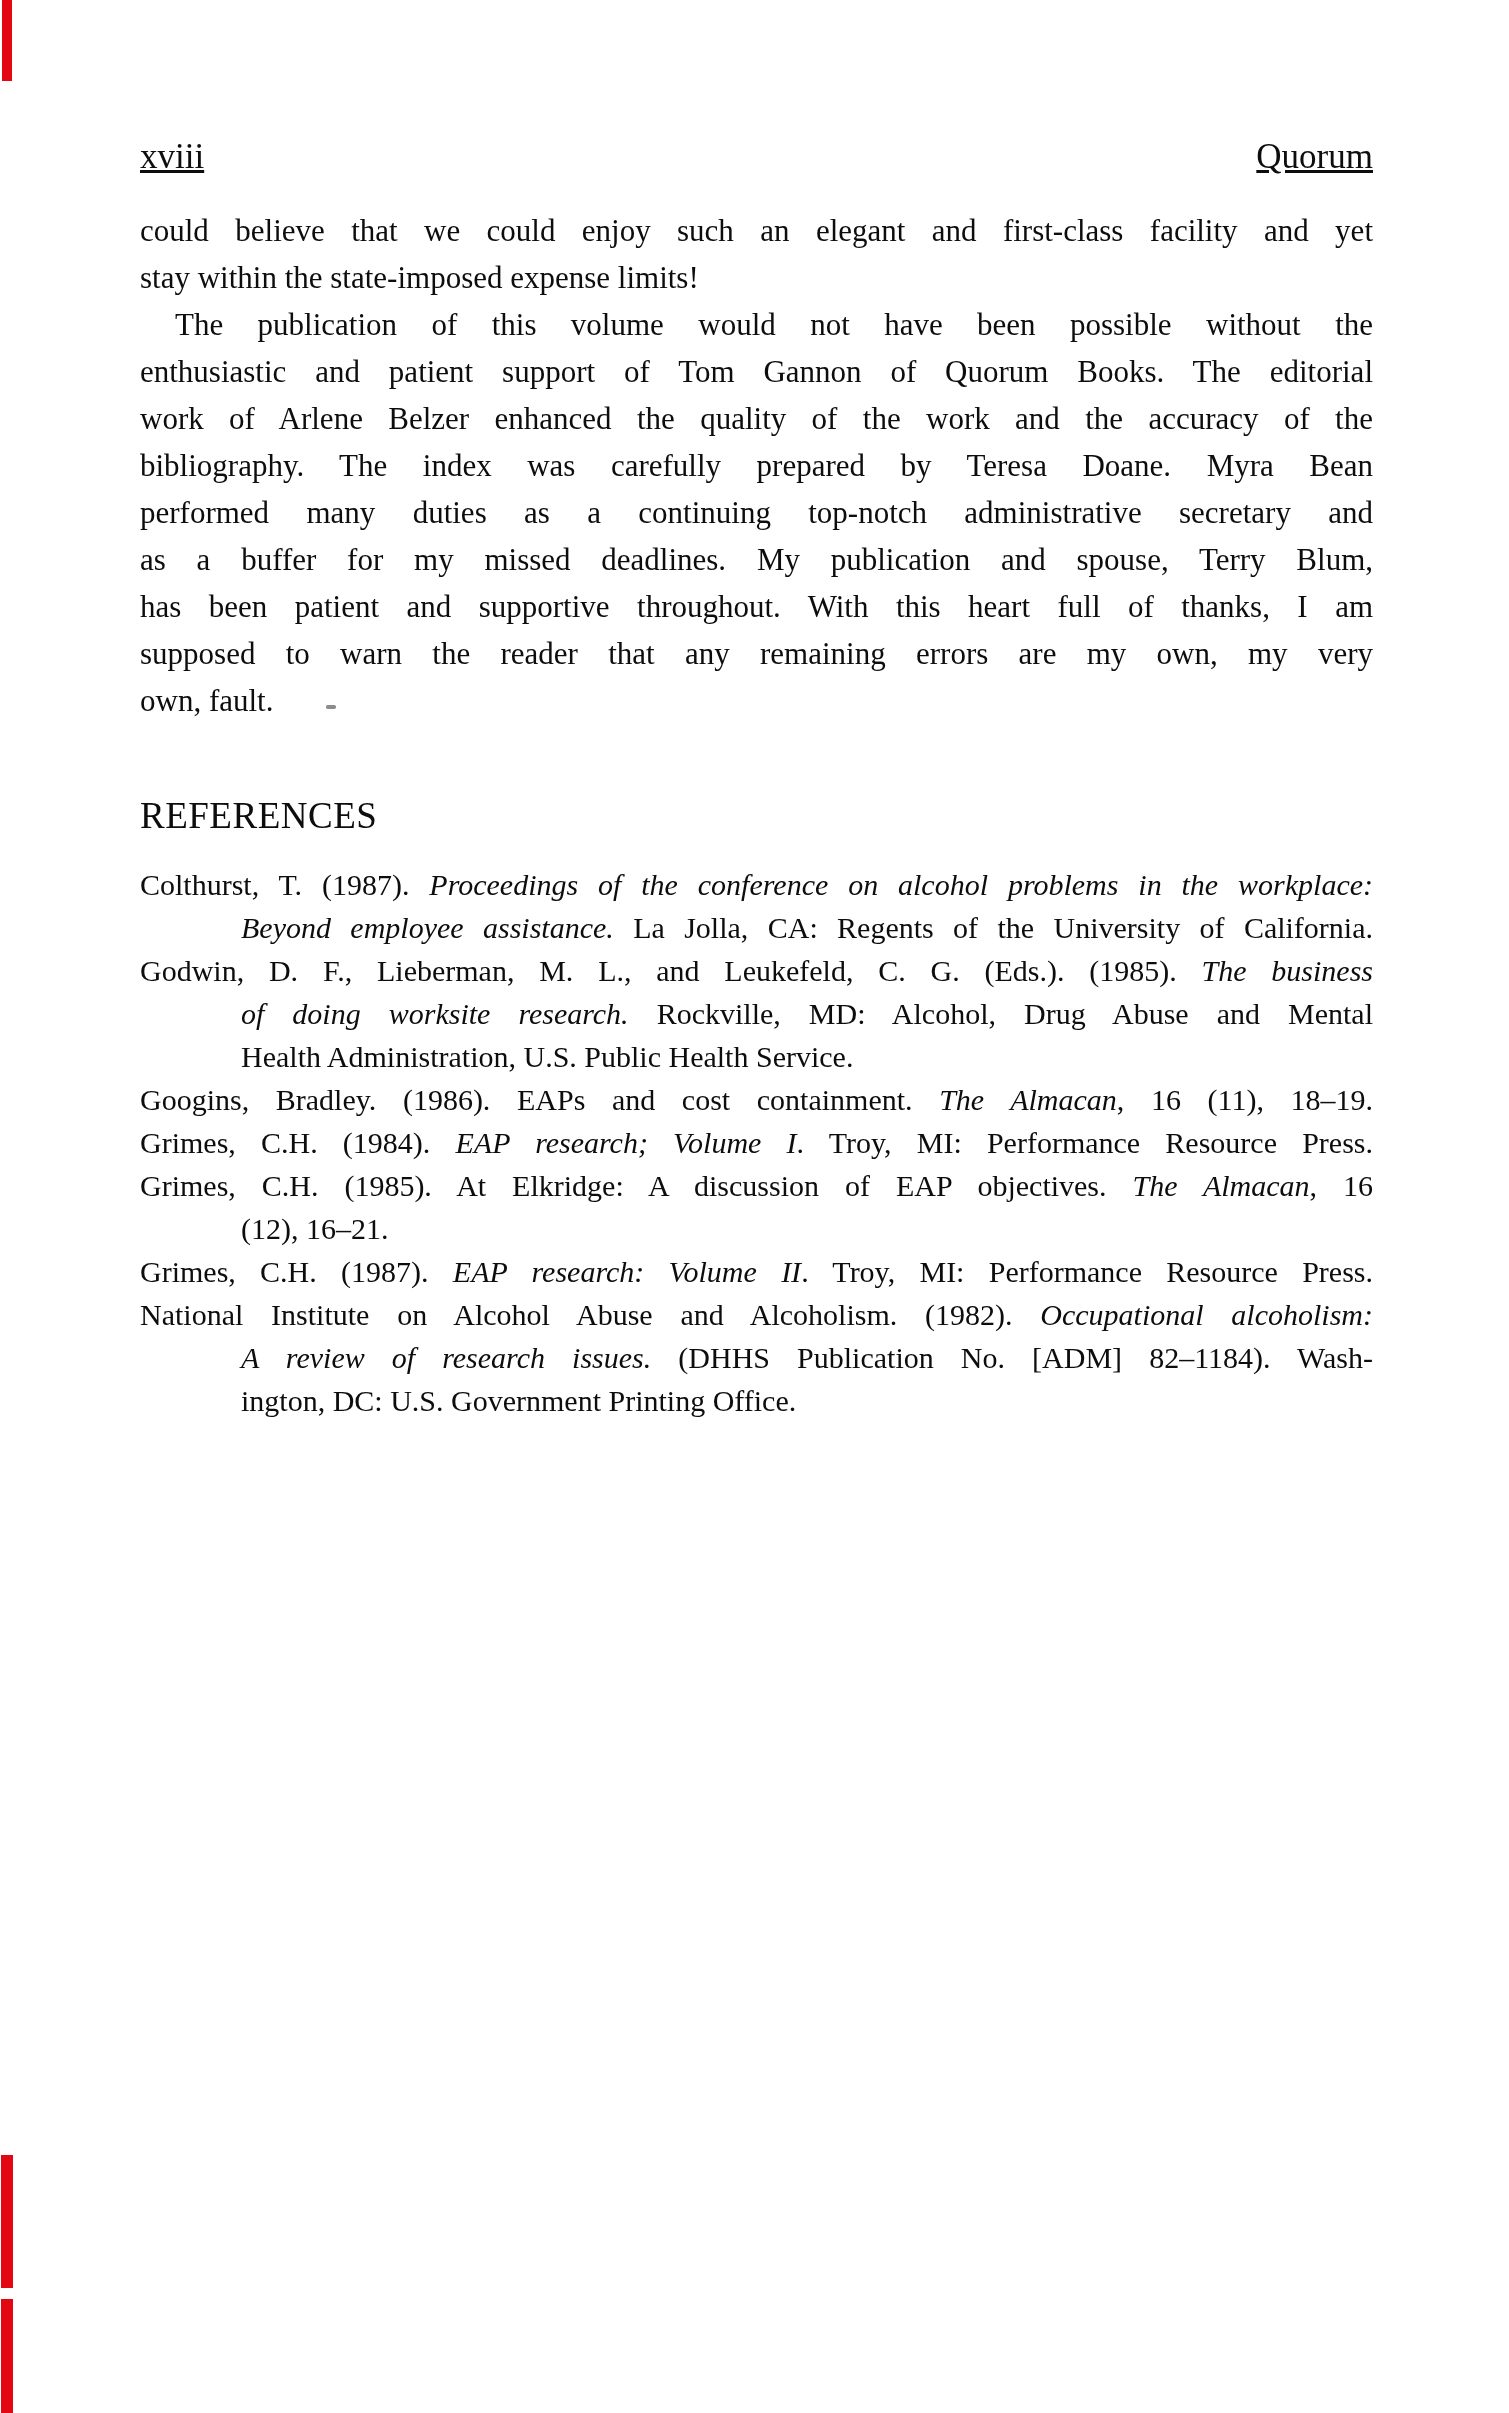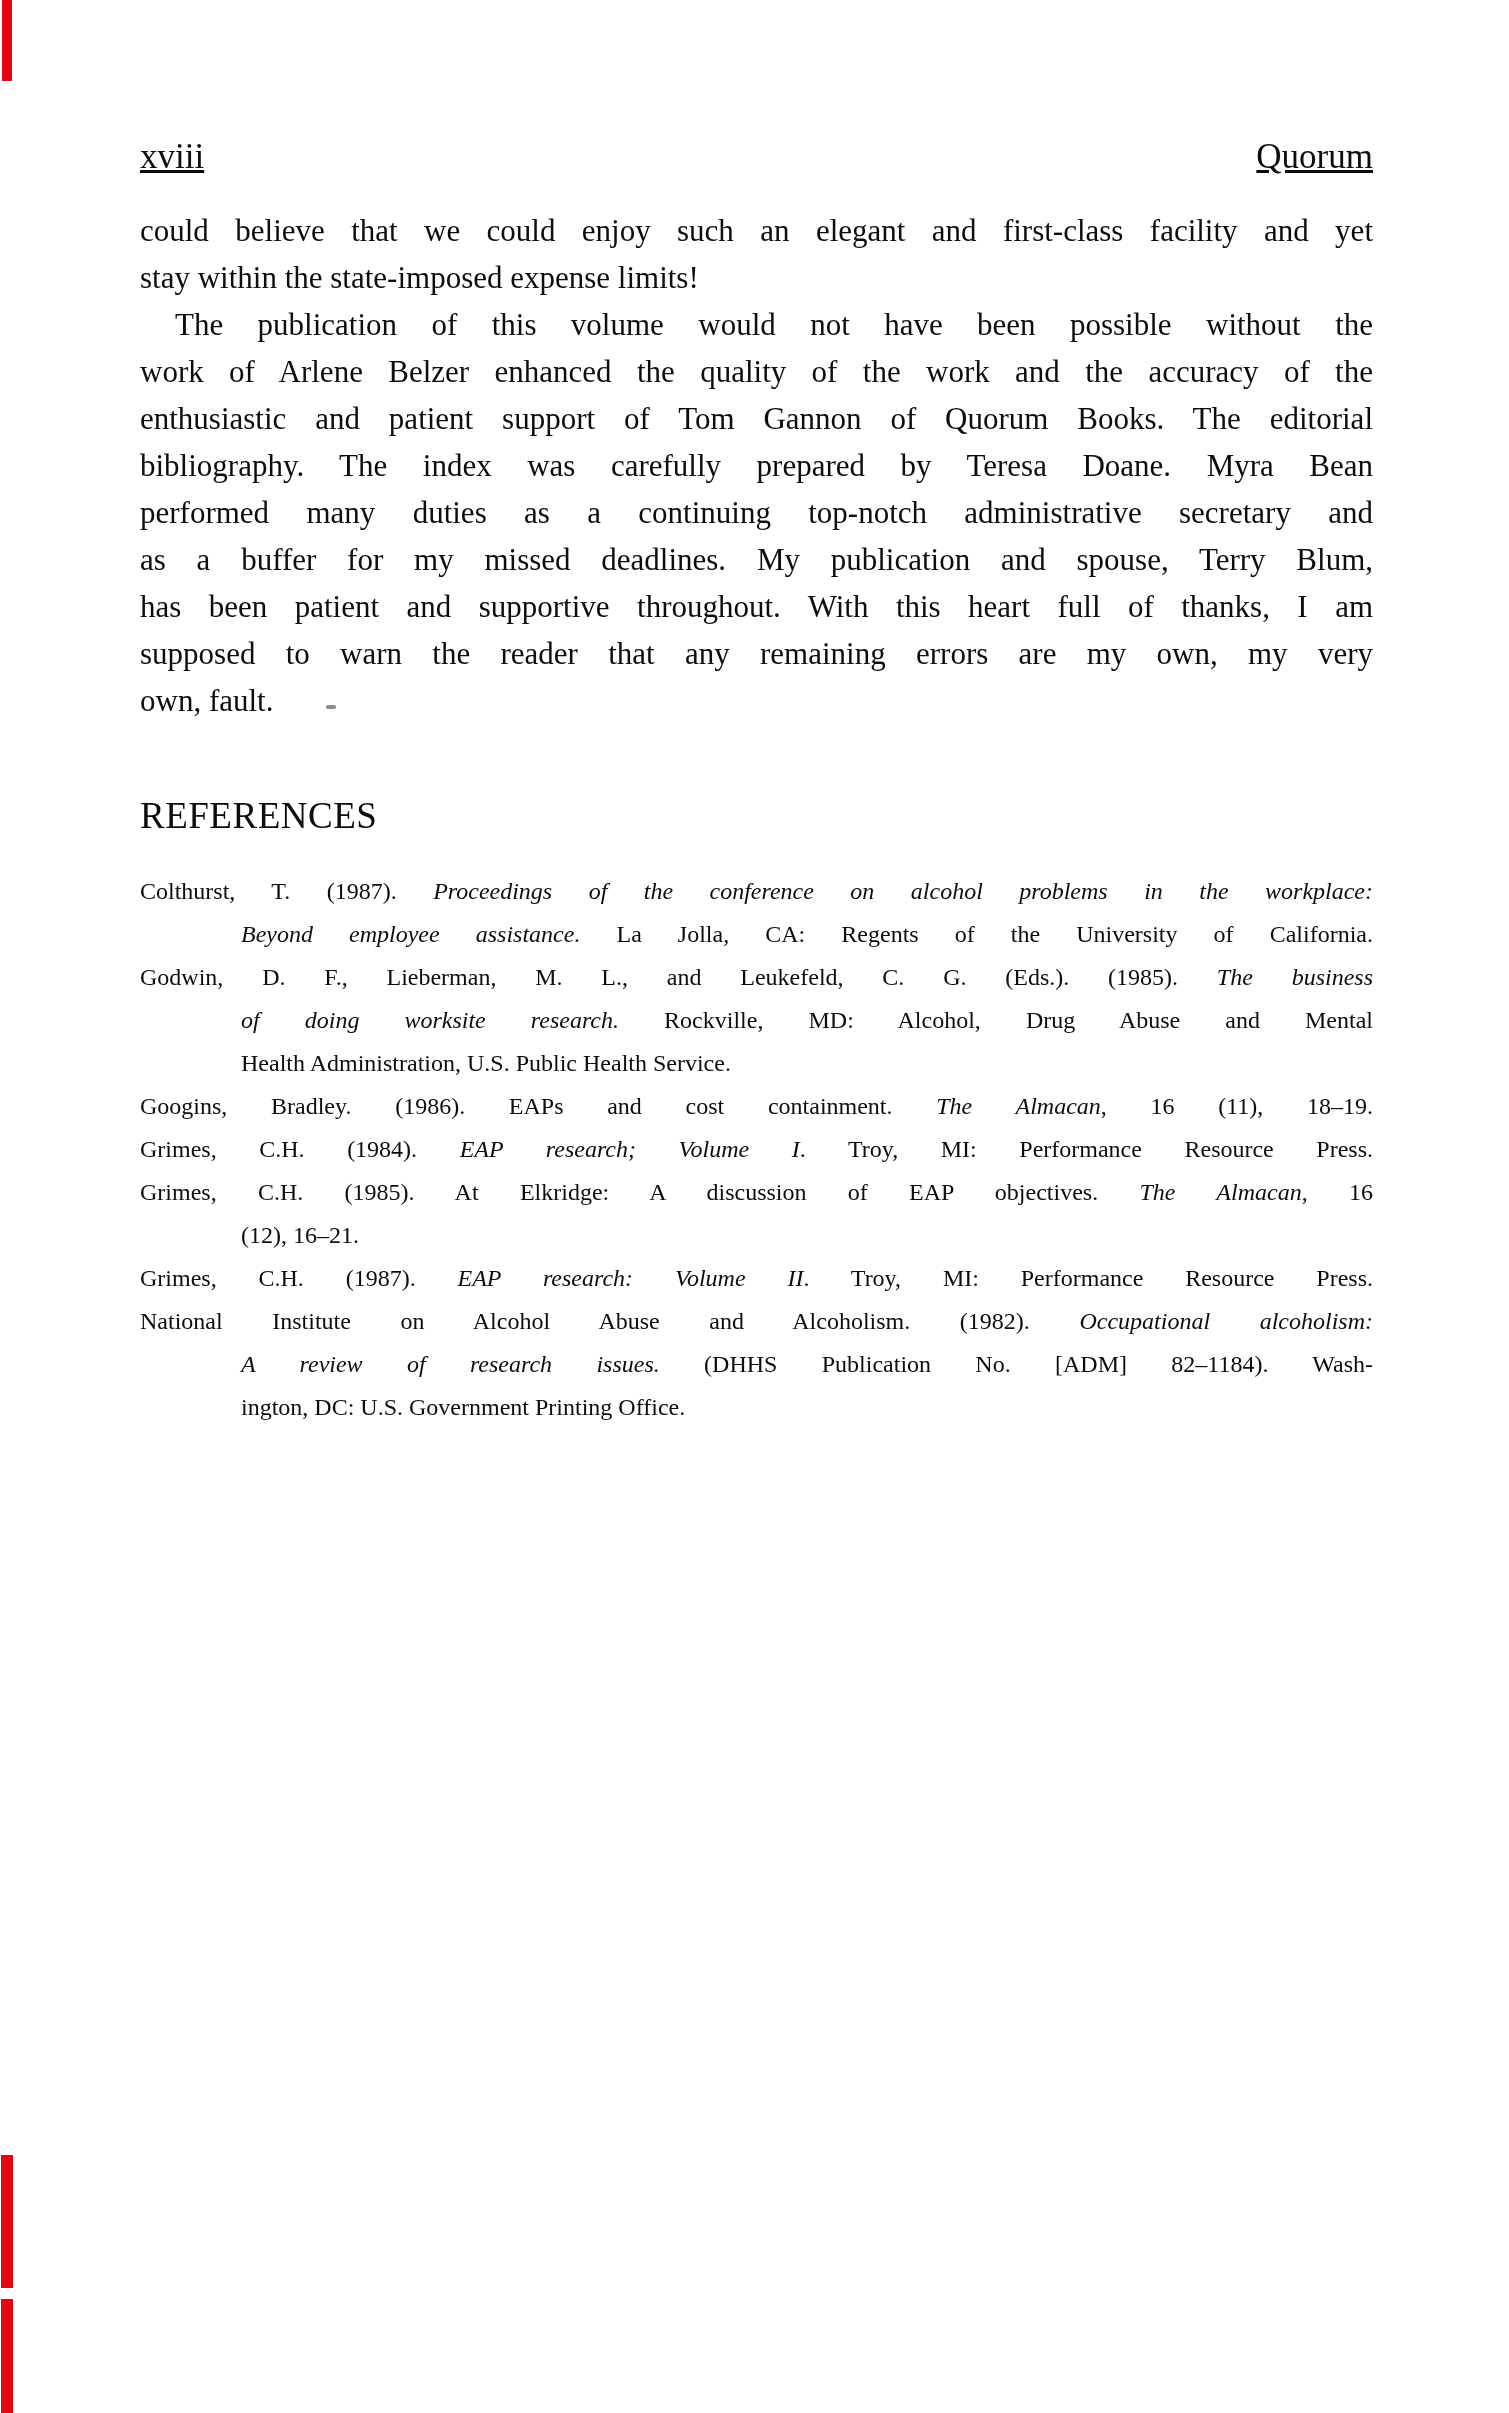--- a/index.html
+++ b/index.html
@@ -19,21 +19,21 @@
   .body-block{
     position:absolute;top:207px;left:140px;width:1233px;
     font-size:31px;line-height:47px;
   }
   .refs-heading{
     position:absolute;top:792px;left:140px;
     font-size:37px;font-weight:normal;line-height:47px;letter-spacing:0.5px;
   }
   .refs-block{
     position:absolute;top:863px;left:140px;width:1233px;
-    font-size:24px;line-height:43px;margin-top:7px;
+    font-size:30px;line-height:43px;
   }
   .line{text-align:left;}
   .line.j{text-align:justify;text-align-last:justify;text-justify:inter-word;}
   .line.pindent{text-indent:35px;}
   .refs-block .line.cont{padding-left:101px;}
   .it{font-style:italic;}
   .red-strip{position:absolute;background:var(--scan-red,#e30613);}
   #strip-top{left:1.8px;top:0;width:10px;height:81px;}
   #strip-b1{left:0.9px;top:2155px;width:12px;height:133px;}
   #strip-b2{left:0.9px;top:2299px;width:12px;height:115px;}
@@ -49,22 +49,22 @@
 
 <div class="header">
   <span>xviii</span>
   <span>Quorum</span>
 </div>
 
 <div class="body-block" id="body-block">
     <div class="line j"><span>could believe that we could enjoy such an elegant and first-class facility and yet</span></div>
     <div class="line"><span>stay within the state-imposed expense limits!</span></div>
     <div class="line j pindent"><span>The publication of this volume would not have been possible without the</span></div>
+    <div class="line j"><span>enthusiastic and patient support of Tom Gannon of Quorum Books. The editorial</span></div>
     <div class="line j"><span>work of Arlene Belzer enhanced the quality of the work and the accuracy of the</span></div>
-    <div class="line j"><span>enthusiastic and patient support of Tom Gannon of Quorum Books. The editorial</span></div>
     <div class="line j"><span>bibliography. The index was carefully prepared by Teresa Doane. Myra Bean</span></div>
     <div class="line j"><span>performed many duties as a continuing top-notch administrative secretary and</span></div>
     <div class="line j"><span>as a buffer for my missed deadlines. My publication and spouse, Terry Blum,</span></div>
     <div class="line j"><span>has been patient and supportive throughout. With this heart full of thanks, I am</span></div>
     <div class="line j"><span>supposed to warn the reader that any remaining errors are my own, my very</span></div>
     <div class="line"><span>own, fault.</span></div>
   </div>
 
 <div class="speck"></div>
 

